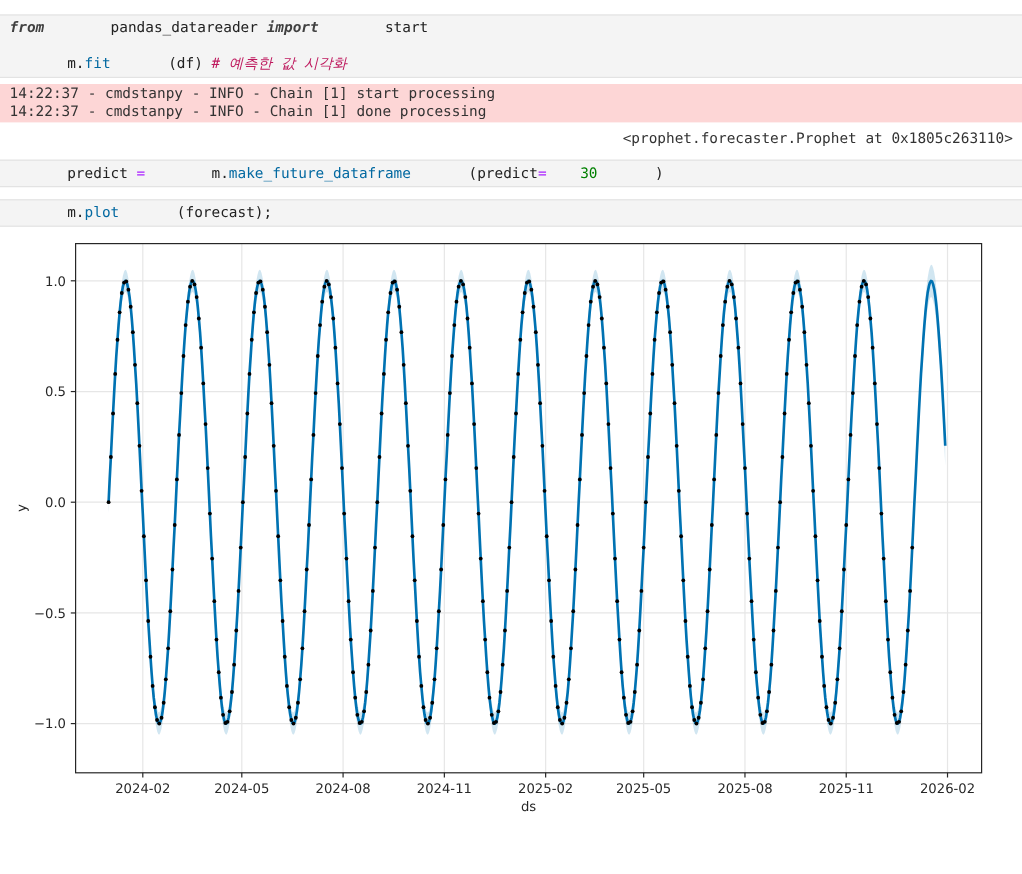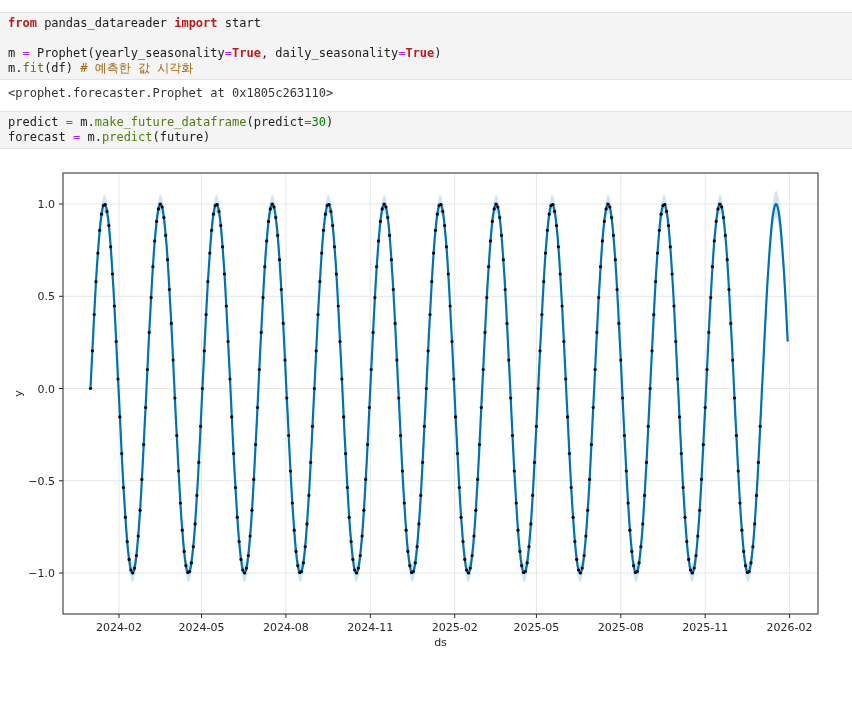--- a/index.html
+++ b/index.html
@@ -2,58 +2,63 @@
 <html><head>
 <meta charset="utf-8">
 <style>
   html,body{margin:0;padding:0;background:#ffffff;}
   body{width:852px;height:728px;overflow:hidden;
        font-family:"DejaVu Sans Mono","Liberation Mono",monospace;font-size:12px;color:#212121;}
   .cells{padding-top:12px;}
   .code-cell{background:#f4f4f4;border-top:1px solid #e3e3e3;border-bottom:1px solid #e3e3e3;
              padding:3px 8px;margin:0;}
   .code-line{line-height:15px;white-space:pre;}
-  .tk-kw{color:#b91c1c;font-weight:bold;}
-  .tk-nm{color:#212121;}
+  .tk-kw{color:#404040;font-weight:bold;font-style:italic;}
+  .tk-nm{color:#212121;margin-left:48px;}
   .tk-op{color:#AA22FF;}
-  .tk-fn{color:#4d7c0f;}
-  .tk-num{color:#008000;}
-  .tk-cm{color:#a16207;}
+  .tk-fn{color:#0369a1;}
+  .tk-num{color:#008000;margin-left:28px;}
+  .tk-cm{color:#be185d;font-style:italic;}
   .stderr-output{background:#fdd6d6;padding:1px 8px;margin-top:5px;}
   .stderr-output .code-line{color:#333333;}
-  .plain-output{padding:3px 8px 10px 8px;margin-top:3px;color:#333333;}
+  .plain-output{padding:3px 8px 10px 8px;margin-top:3px;color:#333333;text-align:right;}
   .plain-output .code-line{line-height:15px;}
   .gap10{height:10px;}
   .figure{margin-top:4px;}
   svg text{font-family:"DejaVu Sans","Liberation Sans",sans-serif;fill:#262626;}
 </style>
 </head>
 <body>
 
 <div class="cells">
 
   <div class="code-cell">
       <div class="code-line"><span class="tk-kw">from</span><span class="tk-nm"> pandas_datareader </span><span class="tk-kw">import</span><span class="tk-nm"> start</span></div>
       <div class="code-line">&nbsp;</div>
-      <div class="code-line"><span class="tk-nm">m </span><span class="tk-op">=</span><span class="tk-nm"> Prophet(yearly_seasonality</span><span class="tk-op">=</span><span class="tk-kw">True</span><span class="tk-nm">, daily_seasonality</span><span class="tk-op">=</span><span class="tk-kw">True</span><span class="tk-nm">)</span></div>
       <div class="code-line"><span class="tk-nm">m.</span><span class="tk-fn">fit</span><span class="tk-nm">(df) </span><span class="tk-cm"># 예측한 값 시각화</span></div>
     </div>
 
+  <div class="stderr-output">
+    <div class="code-line">14:22:37 - cmdstanpy - INFO - Chain [1] start processing</div>
+    <div class="code-line">14:22:37 - cmdstanpy - INFO - Chain [1] done processing</div>
+  </div>
 
   <div class="plain-output">
     <div class="code-line">&lt;prophet.forecaster.Prophet at 0x1805c263110&gt;</div>
   </div>
 
   <div class="code-cell">
       <div class="code-line"><span class="tk-nm">predict </span><span class="tk-op">=</span><span class="tk-nm"> m.</span><span class="tk-fn">make_future_dataframe</span><span class="tk-nm">(predict</span><span class="tk-op">=</span><span class="tk-num">30</span><span class="tk-nm">)</span></div>
-      <div class="code-line"><span class="tk-nm">forecast </span><span class="tk-op">=</span><span class="tk-nm"> m.</span><span class="tk-fn">predict</span><span class="tk-nm">(future)</span></div>
     </div>
 
   <div class="gap10"></div>
 
+  <div class="code-cell">
+      <div class="code-line"><span class="tk-nm">m.</span><span class="tk-fn">plot</span><span class="tk-nm">(forecast);</span></div>
+    </div>
 
   <div class="figure" id="figure"><svg width="852" height="488" viewBox="0 0 852 488">
         <g stroke="#e6e6e6" stroke-width="1">
           <line x1="119.0" y1="10" x2="119.0" y2="451"></line>
           <line x1="201.5" y1="10" x2="201.5" y2="451"></line>
           <line x1="285.9" y1="10" x2="285.9" y2="451"></line>
           <line x1="370.3" y1="10" x2="370.3" y2="451"></line>
           <line x1="454.7" y1="10" x2="454.7" y2="451"></line>
           <line x1="536.4" y1="10" x2="536.4" y2="451"></line>
           <line x1="620.8" y1="10" x2="620.8" y2="451"></line>

